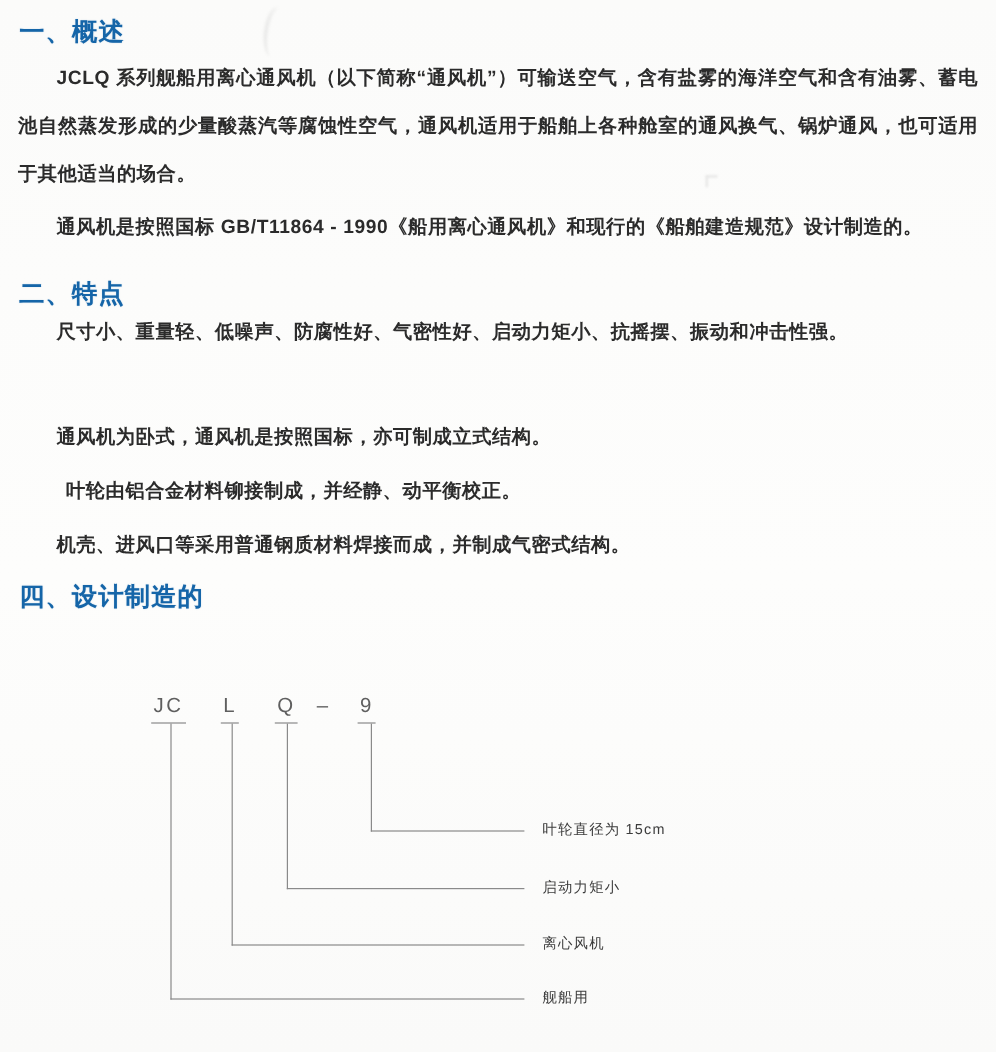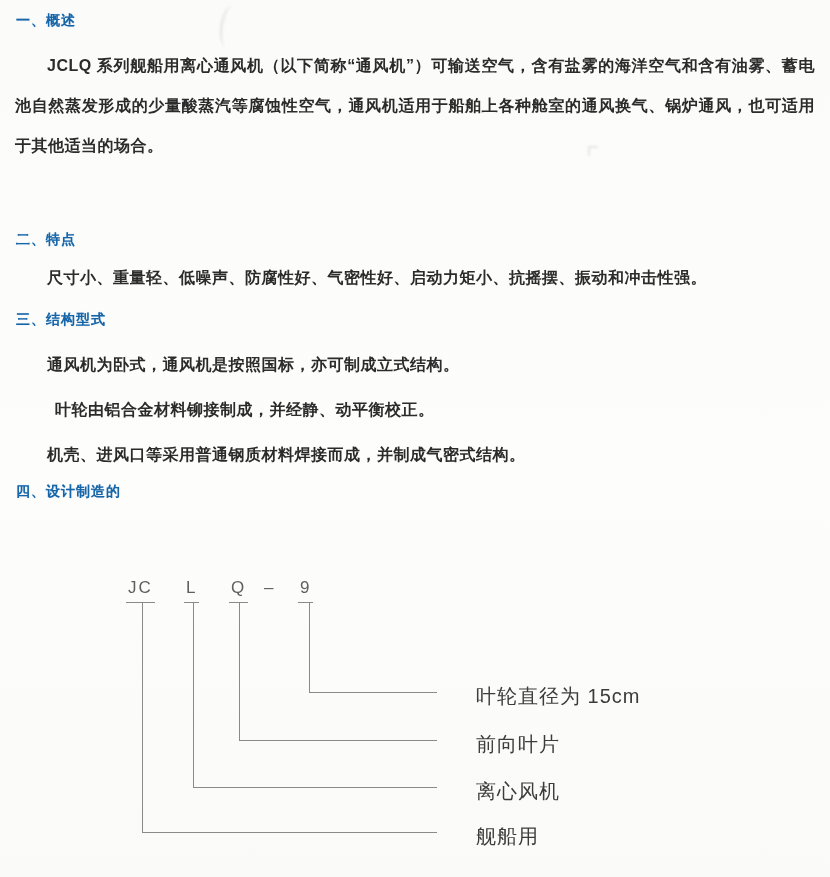--- a/index.html
+++ b/index.html
@@ -16,21 +16,21 @@
     width:830px;height:877px;
     margin:0 auto;
     background:linear-gradient(180deg,#fbfbfa 0%,#fdfdfc 55%,#fafaf9 100%);
     overflow:hidden;
     font-family:"Liberation Sans","DejaVu Sans",sans-serif;
     color:var(--body);
   }
   .abs{position:absolute;}
   h2.sec{
     margin:0;
-    font-size:14px;
+    font-size:21px;
     font-weight:bold;
     color:var(--heading);
     letter-spacing:1px;
     text-shadow:0 0 1px rgba(21,101,168,.35);
   }
   .para{
     margin:0;
     width:800px;
     font-size:16px;
     line-height:40px;
@@ -55,22 +55,22 @@
     position:absolute;
     top:8px;
     font-size:17px;
     color:var(--code);
     line-height:20px;
   }
   .vline{position:absolute;width:1px;background:var(--line);}
   .hline{position:absolute;height:1px;background:var(--line);}
   .leader-label{
     position:absolute;
-    left:476px;
-    font-size:20px;
+    left:452px;
+    font-size:12px;
     color:var(--label);
     letter-spacing:1px;
     white-space:nowrap;
   }
   
   .smudge{
     left:220px;top:6px;width:16px;height:42px;
     border-left:3px solid #9a9a9a;
     border-radius:60% 40% 50% 50%;
     transform:rotate(8deg) skewY(12deg);
@@ -88,26 +88,26 @@
 
 <div class="page">
 
   <div class="abs smudge"></div>
   <div class="abs smudge2"></div>
 
   <h2 class="sec abs" style="left:16px;top:12px;">一、概述</h2>
 
   <p class="para indent abs" style="left:15px;top:46px;">JCLQ 系列舰船用离心通风机（以下简称“通风机”）可输送空气，含有盐雾的海洋空气和含有油雾、蓄电池自然蒸发形成的少量酸蒸汽等腐蚀性空气，通风机适用于船舶上各种舱室的通风换气、锅炉通风，也可适用于其他适当的场合。</p>
 
+  <p class="para indent abs" style="left:15px;top:170px;">通风机是按照国标 GB/T11864 - 1990《船用离心通风机》和现行的《船舶建造规范》设计制造的。</p>
 
   <h2 class="sec abs" style="left:16px;top:231px;">二、特点</h2>
 
   <p class="para indent abs" style="left:15px;top:258px;">尺寸小、重量轻、低噪声、防腐性好、气密性好、启动力矩小、抗摇摆、振动和冲击性强。</p>
 
-  <h2 class="sec abs" style="left:16px;top:311px;">三、结构型式</h2>
 
   <p class="para indent abs" style="left:15px;top:345px;">通风机为卧式，通风机是按照国标，亦可制成立式结构。</p>
 
   <p class="para indent abs" style="left:23px;top:390px;">叶轮由铝合金材料铆接制成，并经静、动平衡校正。</p>
 
   <p class="para indent abs" style="left:15px;top:435px;">机壳、进风口等采用普通钢质材料焊接而成，并制成气密式结构。</p>
 
   <h2 class="sec abs" style="left:16px;top:483px;">四、设计制造的</h2>
 
   <div class="abs diagram">
@@ -122,18 +122,18 @@
     <div class="vline" style="left:193px;top:33px;height:185px;"></div>
     <div class="vline" style="left:239px;top:33px;height:138px;"></div>
     <div class="vline" style="left:309px;top:33px;height:90px;"></div>
 
     <div class="hline" style="left:309px;top:122px;width:128px;"></div>
     <div class="hline" style="left:239px;top:170px;width:198px;"></div>
     <div class="hline" style="left:193px;top:217px;width:244px;"></div>
     <div class="hline" style="left:142px;top:262px;width:295px;"></div>
 
     <div class="leader-label" style="top:113px;">叶轮直径为 15cm</div>
-    <div class="leader-label" style="top:161px;">前向叶片</div>
+    <div class="leader-label" style="top:161px;">启动力矩小</div>
     <div class="leader-label" style="top:208px;">离心风机</div>
     <div class="leader-label" style="top:253px;">舰船用</div>
   </div>
 
 </div>
 
 </body></html>

